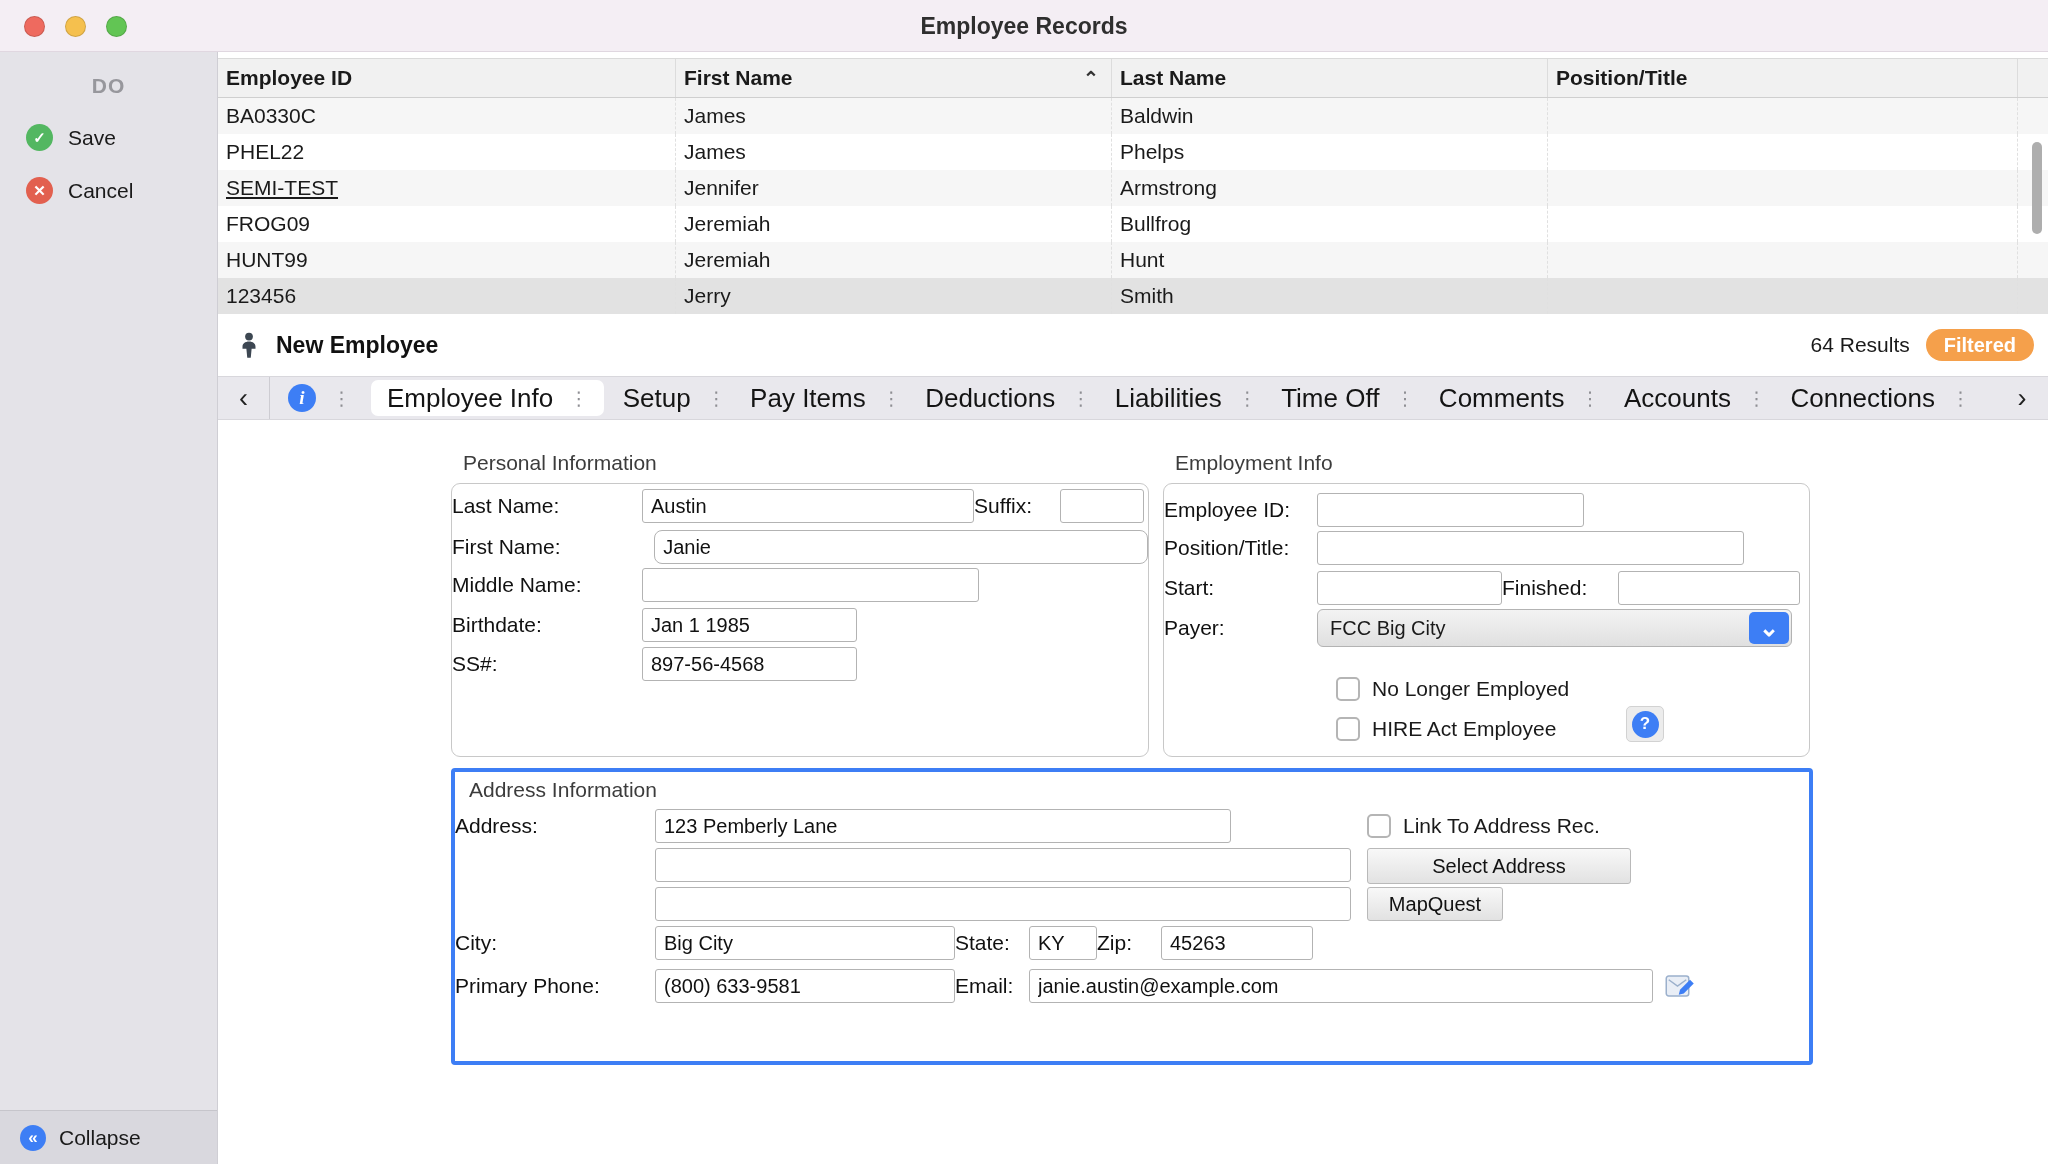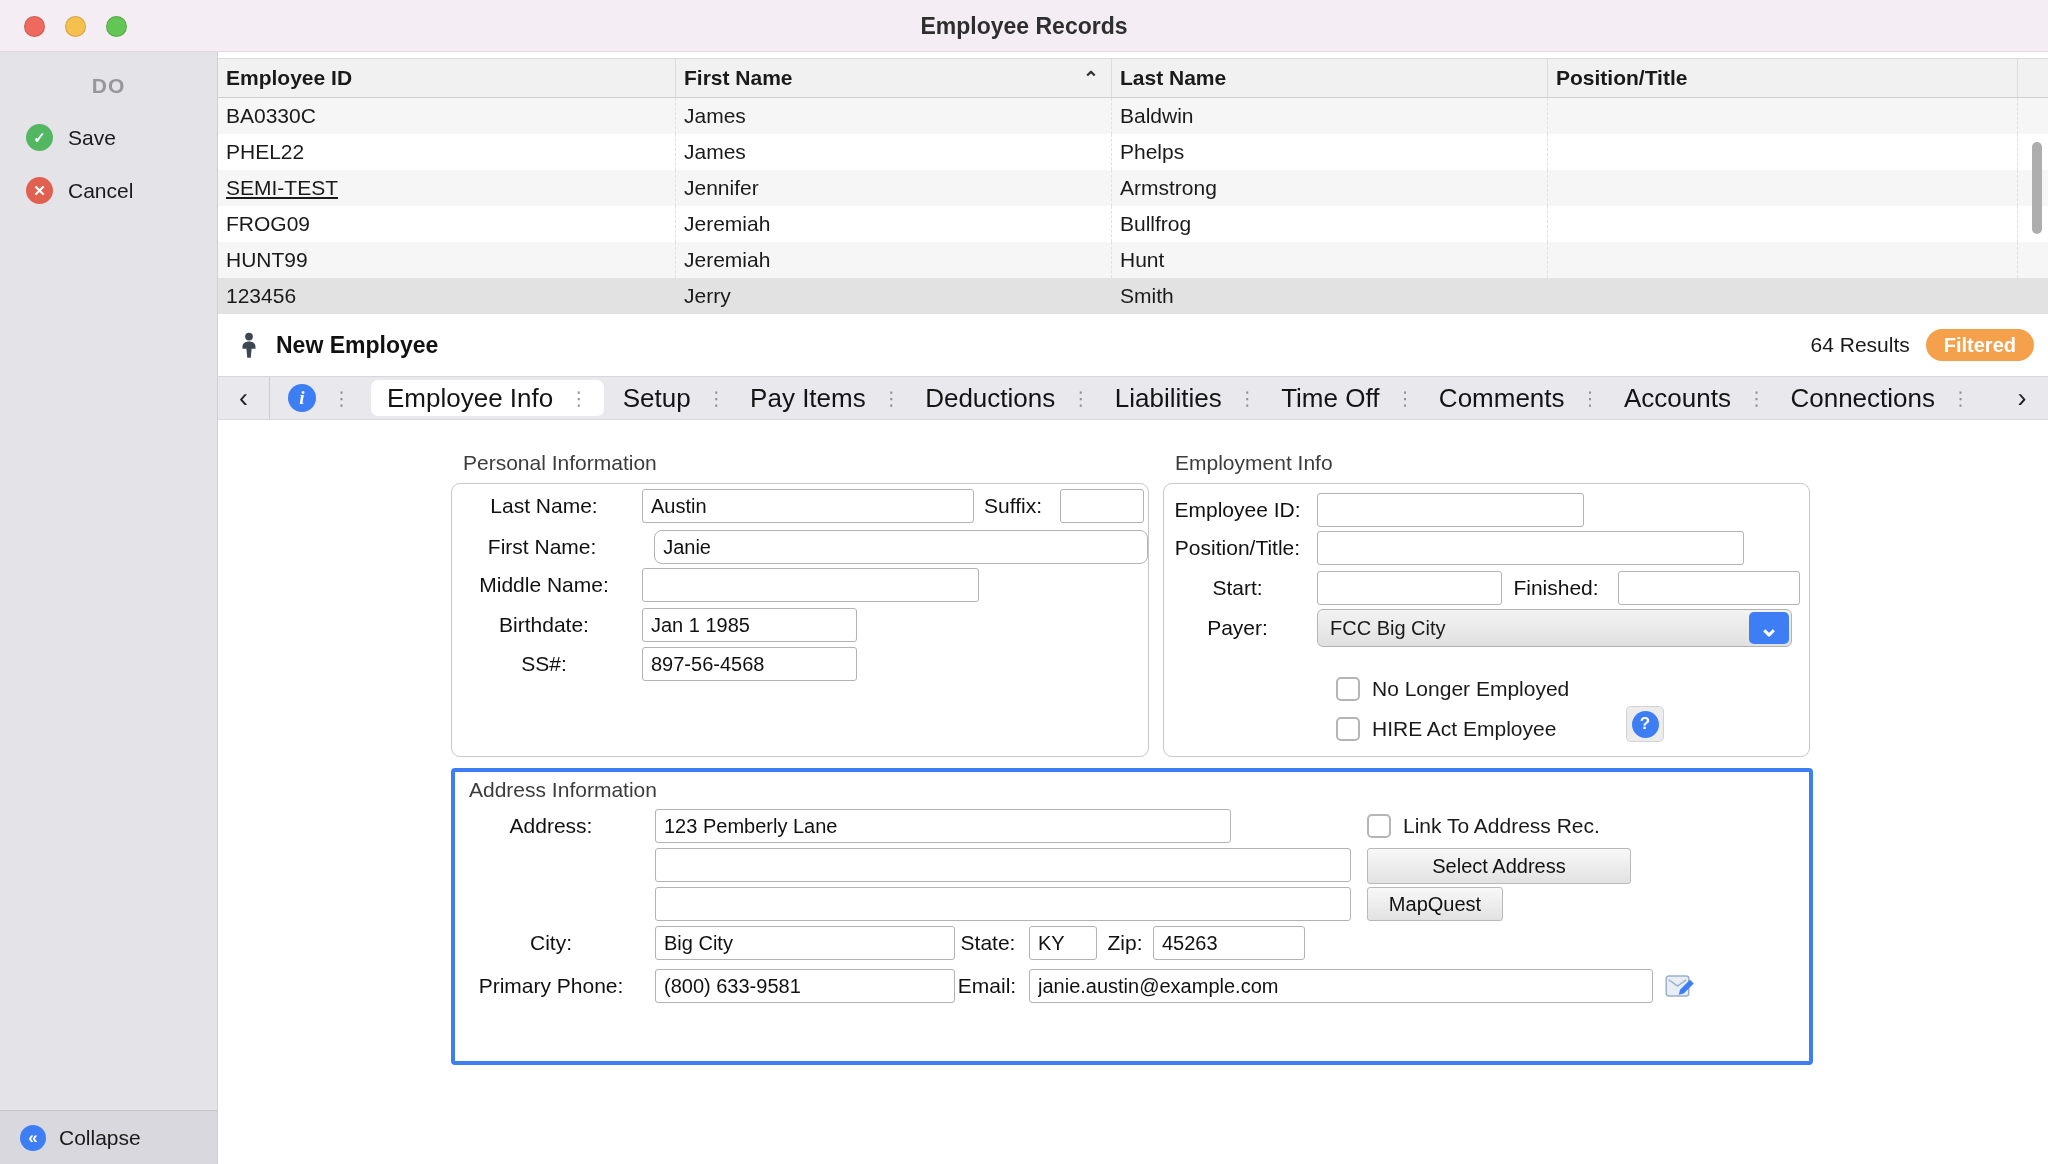--- a/index.html
+++ b/index.html
@@ -70,21 +70,21 @@
   .tabs { flex:1; display:flex; align-items:center; justify-content:space-between; padding:0 20px 0 8px; }
   .tab { display:flex; align-items:center; height:36px; padding:0 6px; border-radius:7px; }
   .tab .tab-label { font-size:26px; color:#141414; }
   .tab.active { background:#fff; padding:0 16px; }
 
   
   .gtitle { position:absolute; font-size:21px; color:#3c3c3c; }
   .gbox { position:absolute; border:1px solid #c8c8c8; border-radius:9px; background:#fff; }
   .abox { position:absolute; border:4px solid var(--accent-blue,#3d7ef5); border-radius:4px; background:#fff; }
   .frow { position:absolute; left:0; right:0; height:36px; display:flex; align-items:center; }
-  .flabel { text-align:center; font-size:21px; color:#111; white-space:nowrap; }
+  .flabel { text-align:left; font-size:21px; color:#111; white-space:nowrap; }
   .tinput { height:34px; border:1px solid #b3b3b3; border-radius:3px; background:#fff;
             font-family:"Liberation Sans",sans-serif; font-size:20px; color:#111; padding:0 8px; }
   .cbox { width:24px; height:24px; border:2px solid #b5b5b5; border-radius:5px; background:#fff; flex:none; }
   .cklabel { font-size:21px; margin-left:12px; }
   .payer { height:38px; background:linear-gradient(#f3f3f3,#e0e0e0); border:1px solid #b3b3b3;
            border-radius:6px; position:relative; display:flex; align-items:center; }
   .payer-text { padding-left:12px; font-size:20px; }
   .payer-btn { position:absolute; right:2px; top:2px; bottom:2px; width:40px;
            background:var(--accent-blue,#3d7ef5); border-radius:5px; color:#fff;
            display:flex; align-items:center; justify-content:center; font-size:24px; font-weight:bold; }
@@ -332,21 +332,21 @@
   <div class="frow" style="top:114px">
     <span class="flabel" style="width:192px"></span>
     <input class="tinput" style="width: 696px; margin-left: 8px;">
   </div>
   <div class="frow" style="top:153px">
     <span class="flabel" style="width:192px">City:</span>
     <input class="tinput" style="width: 300px; margin-left: 8px;" value="Big City">
     <span class="flabel" style="width:66px">State:</span>
     <input class="tinput" style="width: 68px; margin-left: 8px;" value="KY">
     <span class="flabel" style="width:56px">Zip:</span>
-    <input class="tinput" style="width: 152px; " value="45263">
+    <input class="tinput" style="width: 152px; margin-left: 8px;" value="45263">
   </div>
   <div class="frow" style="top:196px">
     <span class="flabel" style="width:192px">Primary Phone:</span>
     <input class="tinput" style="width: 300px; margin-left: 8px;" value="(800) 633-9581">
     <span class="flabel" style="width:64px">Email:</span>
     <input class="tinput" style="width: 624px; margin-left: 10px;" value="janie.austin@example.com">
     <svg width="30" height="28" viewBox="0 0 24 22" style="margin-left:12px">
       <rect x="1" y="3" width="18" height="16" rx="2" fill="#e9eef6" stroke="#9bb0cc" stroke-width="1.2"></rect>
       <path d="M3 6l7 5 7-5" fill="none" stroke="#9bb0cc" stroke-width="1.2"></path>
       <path d="M12 14l8-8 3 3-8 8-4 1z" fill="#3d7ef5"></path>

